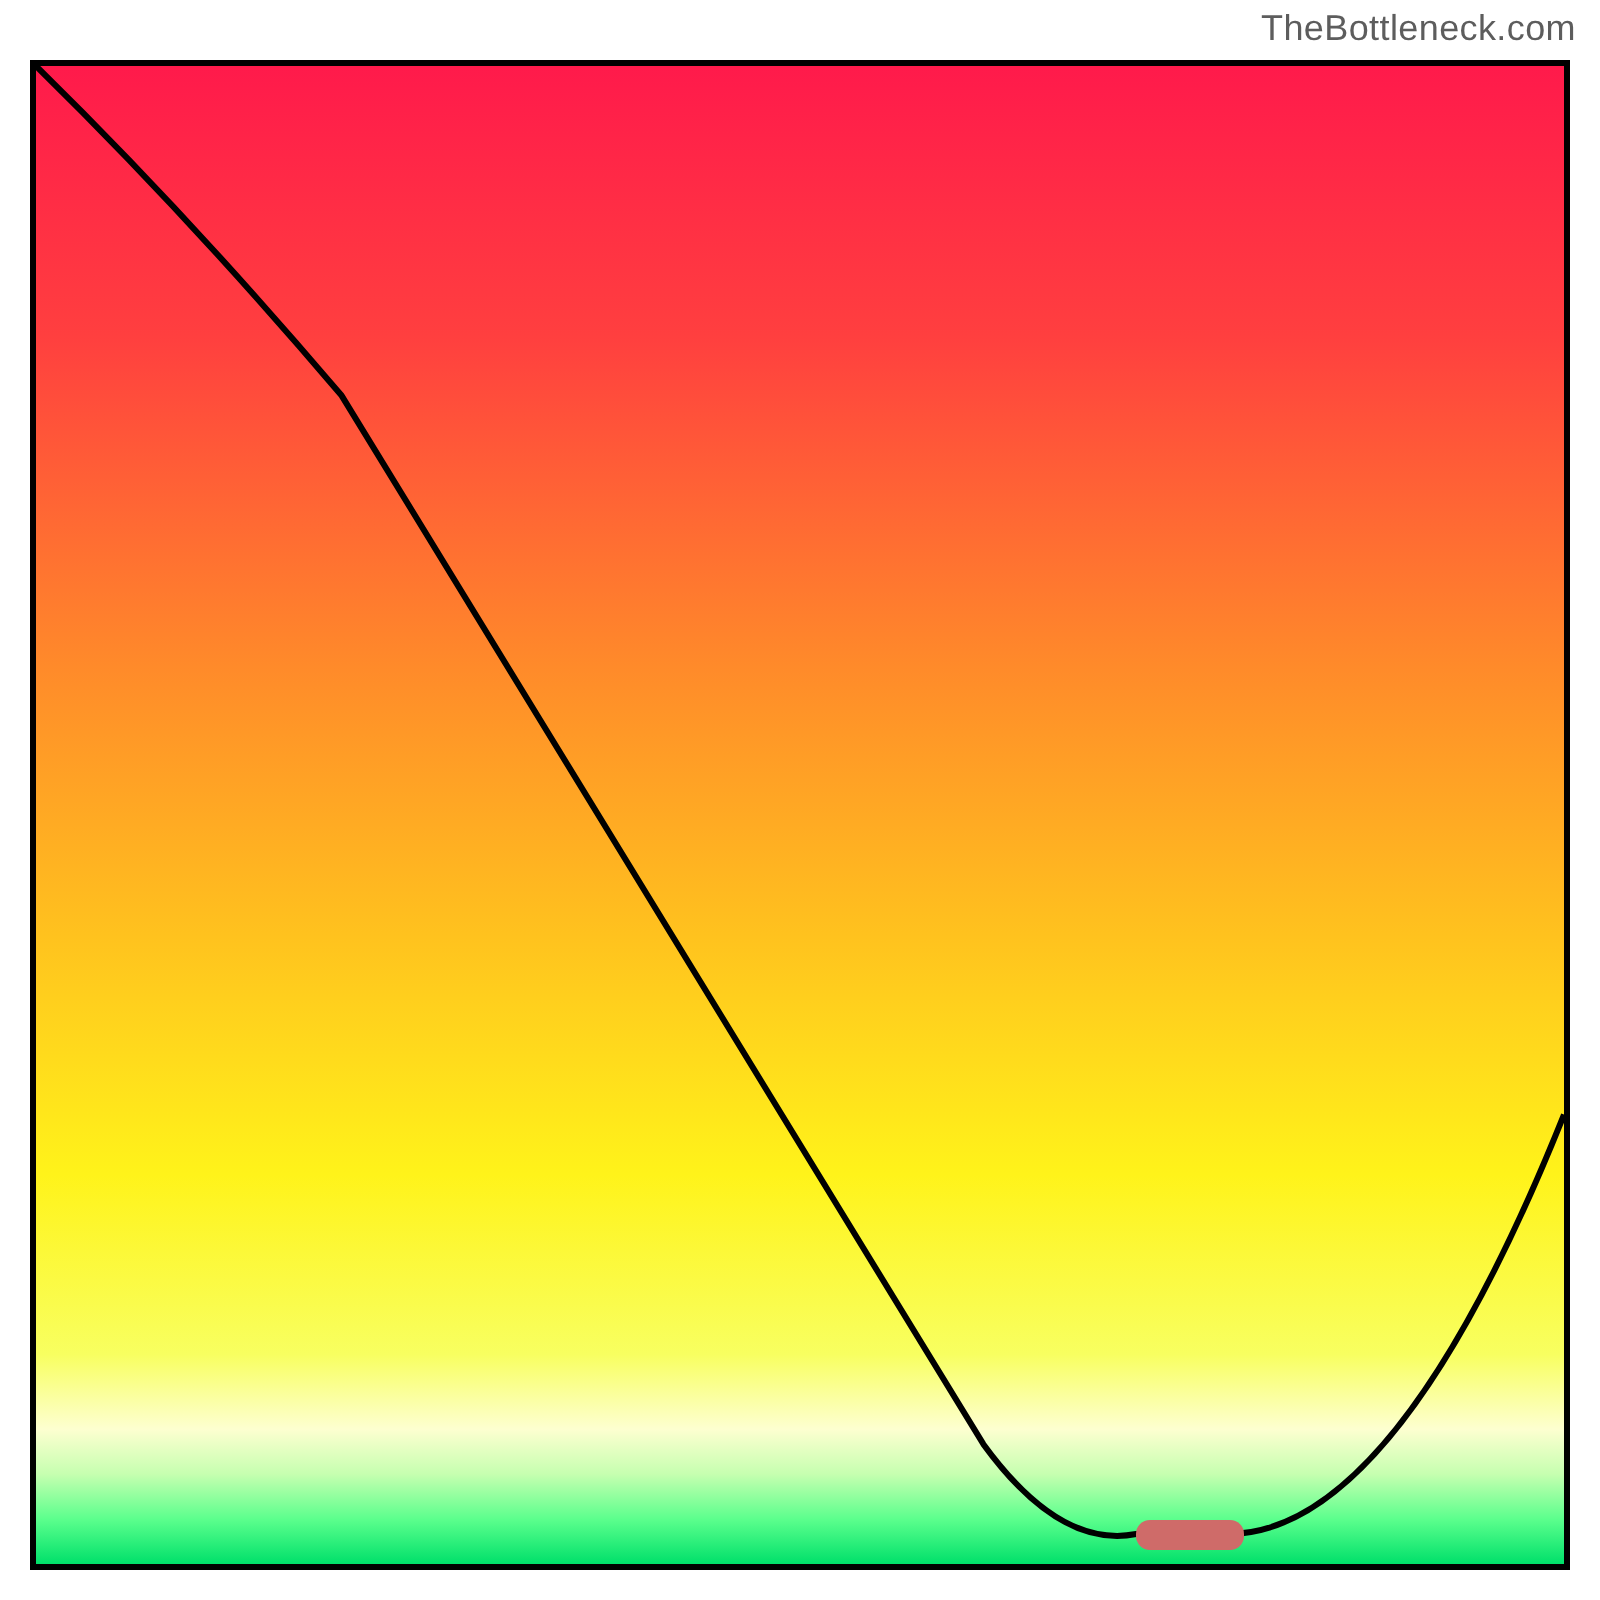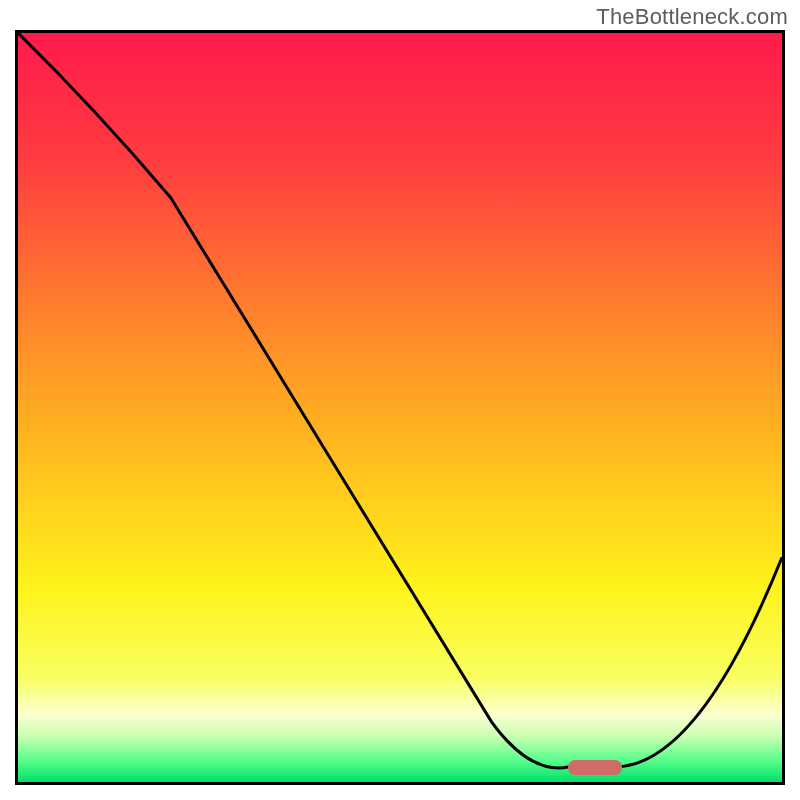--- a/index.html
+++ b/index.html
@@ -14,21 +14,21 @@
   .container {
     position: relative;
     width: 800px;
     height: 800px;
   }
   .watermark {
     position: absolute;
     top: 4px;
     right: 12px;
     color: #5d5d5d;
-    font-size: 22px;
+    font-size: 18px;
     font-weight: normal;
     letter-spacing: 0.2px;
     z-index: 5;
   }
   .plot-frame {
     position: absolute;
     left: 15px;
     top: 30px;
     width: 770px;
     height: 755px;

